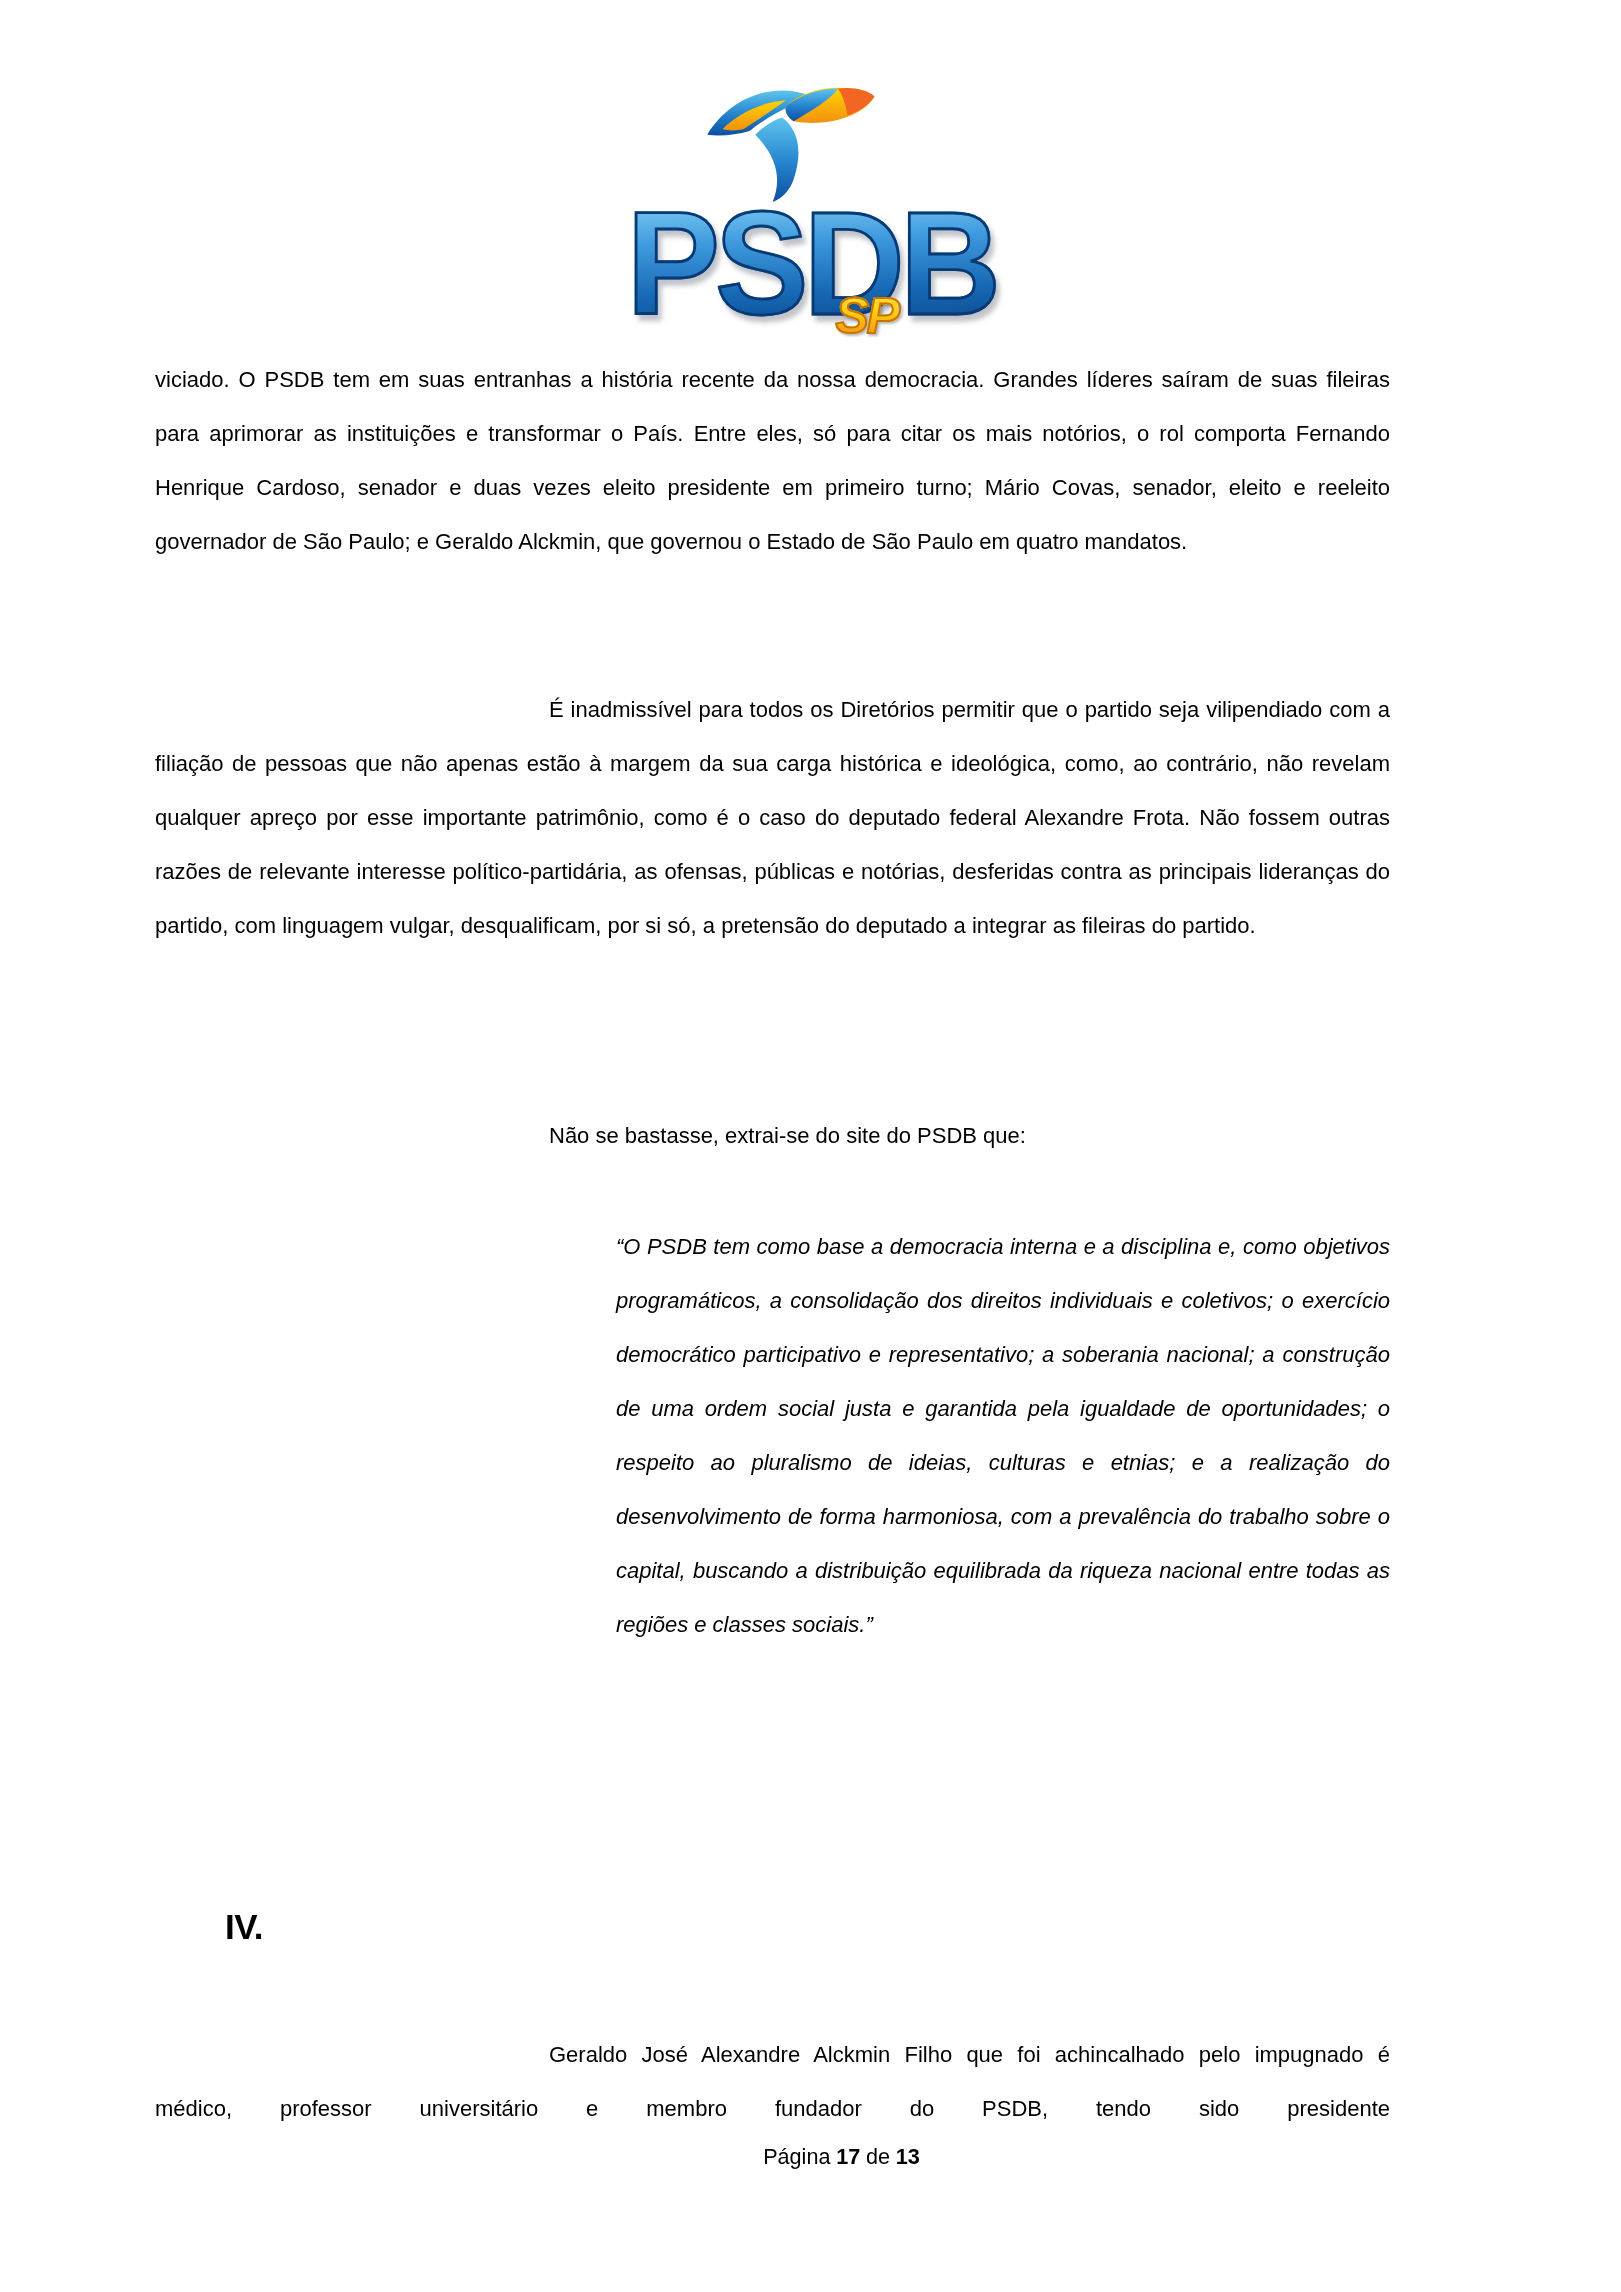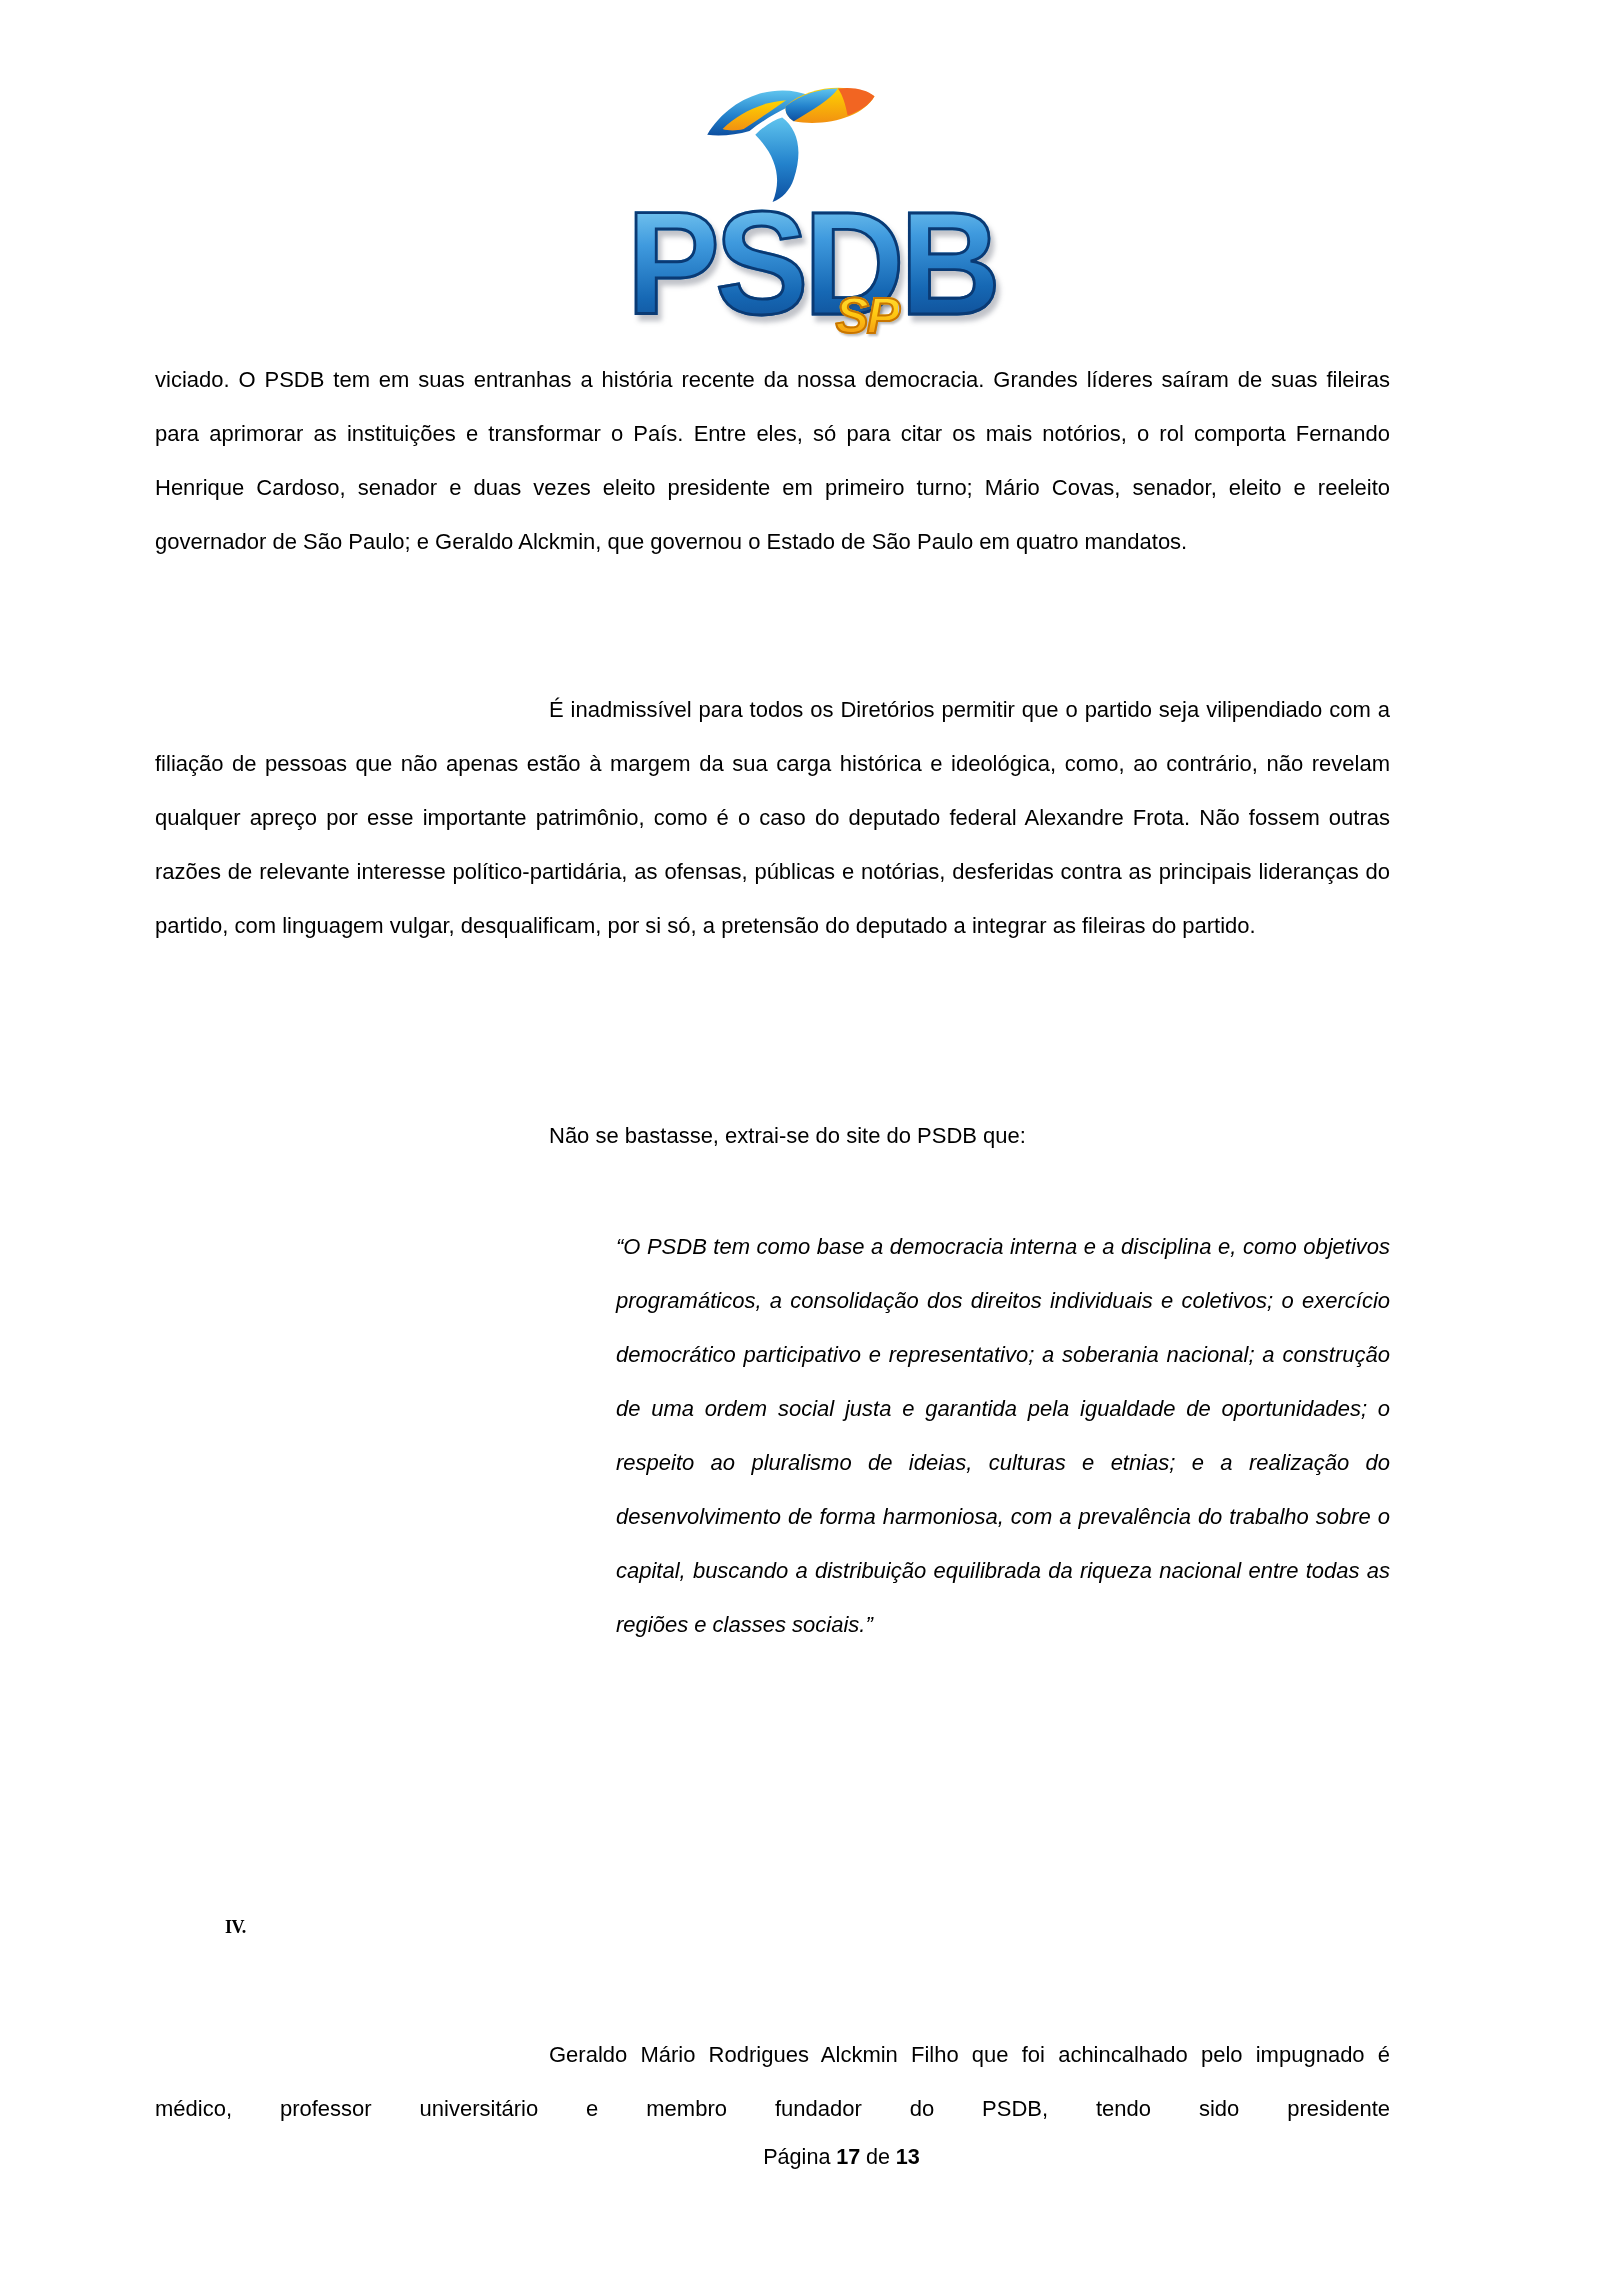--- a/index.html
+++ b/index.html
@@ -58,22 +58,22 @@
   .p1{top:323px;}
   .p2{top:653px;}
   .p3{top:1079px;}
   .quote{top:1190px;left:616px;width:774px;font-style:italic;}
   .p4{top:1728px;}
   .p5{top:1998px;text-align-last:justify;}
 
   
   .heading{
     position:absolute;left:225px;top:1892px;
-    font-size:18px;font-weight:bold;letter-spacing:-0.5px;line-height:54px;
-    display:flex;white-space:nowrap;font-family:Liberation Serif, serif;
+    font-size:35px;font-weight:bold;letter-spacing:-0.5px;line-height:54px;
+    display:flex;white-space:nowrap;
   }
   .heading .num{display:inline-block;width:100px;}
 
   
   .footer{
     position:absolute;left:0;right:0;top:2135px;
     text-align:center;font-size:21.6px;line-height:27.4px;
     transform:translateX(31px);
   }
   .footer span,.footer b{margin:0 2.9px;}
@@ -116,20 +116,20 @@
 
   <p class="para p3 indent">Não se bastasse, extrai-se do site do PSDB que:</p>
 
   <p class="para quote">“O PSDB tem como base a democracia interna e a disciplina e, como objetivos programáticos, a consolidação dos direitos individuais e coletivos; o exercício democrático participativo e representativo; a soberania nacional; a construção de uma ordem social justa e garantida pela igualdade de oportunidades; o respeito ao pluralismo de ideias, culturas e etnias; e a realização do desenvolvimento de forma harmoniosa, com a prevalência do trabalho sobre o capital, buscando a distribuição equilibrada da riqueza nacional entre todas as regiões e classes sociais.”</p>
 
 
   <div class="heading">
     <span class="num">IV.</span>
   </div>
 
-  <p class="para p5 indent">Geraldo Mário Rodrigues Alckmin Filho que foi achincalhado pelo impugnado é médico, professor universitário e membro fundador do PSDB, tendo sido presidente</p>
+  <p class="para p5 indent">Geraldo José Alexandre Alckmin Filho que foi achincalhado pelo impugnado é médico, professor universitário e membro fundador do PSDB, tendo sido presidente</p>
 
   <div class="footer">
     <span>Página</span><b>17</b><span>de</span><b>13</b>
   </div>
 
 </div>
 
 
 </body></html>

